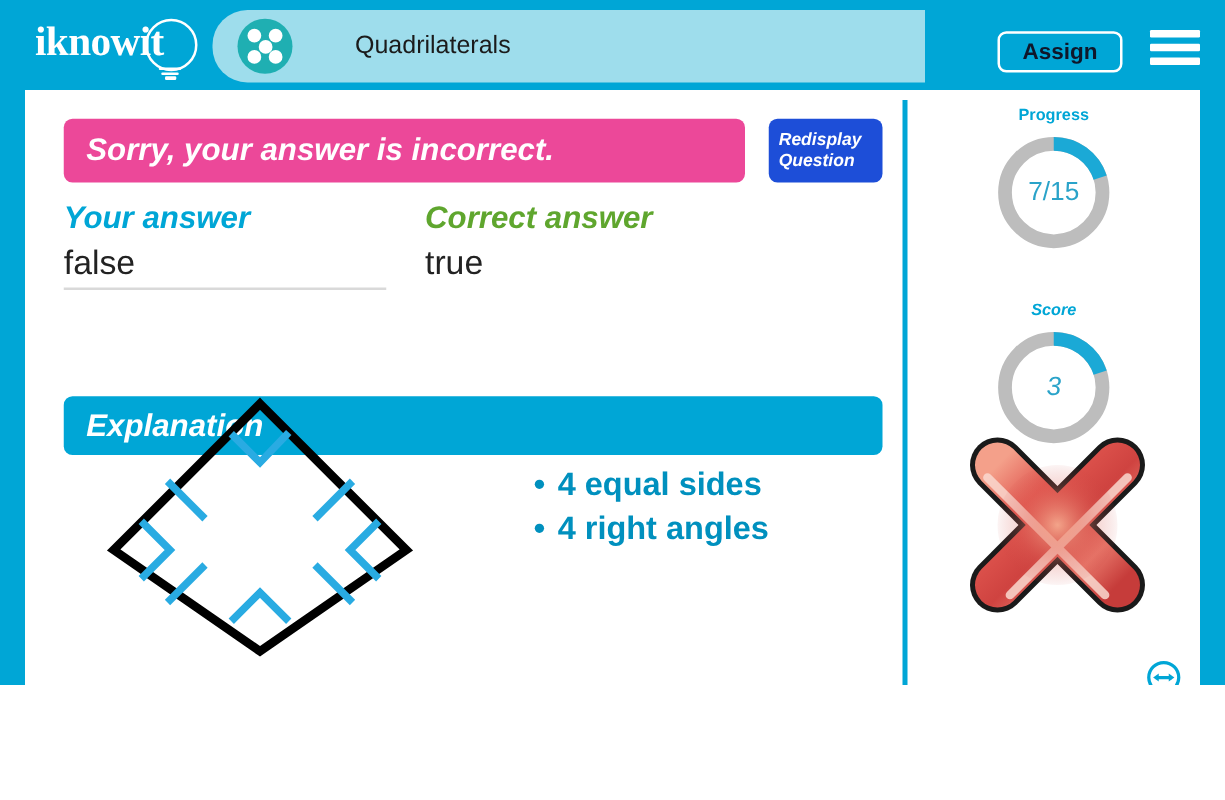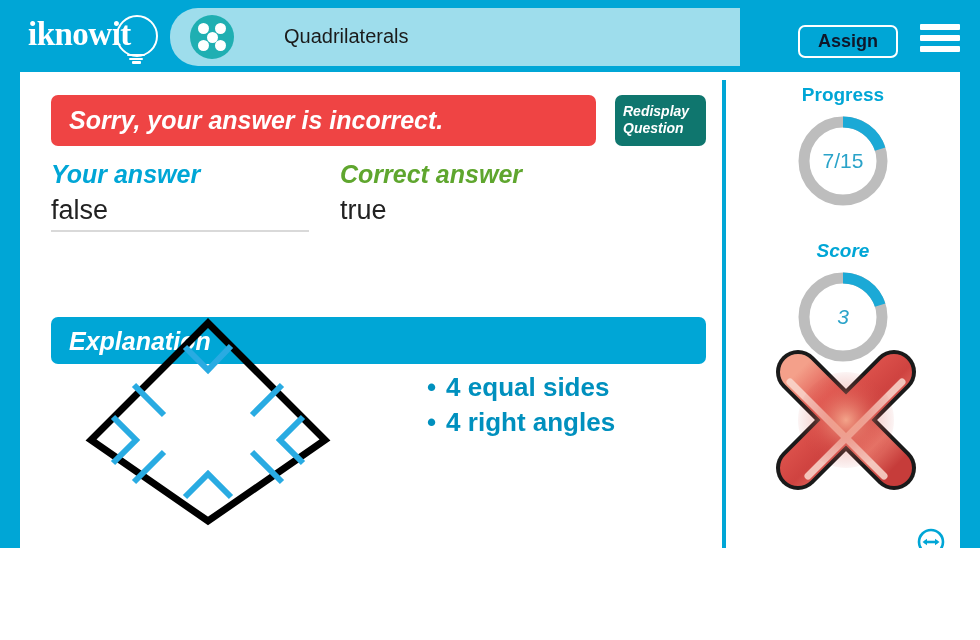--- a/index.html
+++ b/index.html
@@ -152,38 +152,38 @@
 
   .banner-row {
     position: absolute;
     left: 31px; top: 23px;
     width: 655px; height: 51px;
   }
   .banner {
     position: absolute;
     left: 0; top: 0;
     width: 545px; height: 51px;
-    background: #ef4444;
+    background: #ec4899;
     border-radius: 7px;
     box-sizing: border-box;
   }
   .banner-text {
     position: absolute;
     left: 18px; top: 11px;
     font-size: 25px;
     font-weight: bold;
     font-style: italic;
     color: #ffffff;
     white-space: nowrap;
   }
   .redisplay-btn {
     position: absolute;
     left: 564px; top: 0;
     width: 91px; height: 51px;
-    background: #0f766e;
+    background: #1d4ed8;
     border-radius: 7px;
     cursor: pointer;
   }
   .redisplay-btn div {
     position: absolute;
     left: 8px; top: 8px;
     width: 78px;
     font-size: 14px;
     font-weight: bold;
     font-style: italic;
@@ -296,21 +296,21 @@
   
   .sidebar {
     position: absolute;
     left: 706px; top: 0;
     width: 234px; height: 548px;
   }
   .gauge-block { position: absolute; left: 0; width: 234px; text-align: center; }
   .gauge-block.progress { top: 12px; }
   .gauge-block.score    { top: 168px; font-style: italic; }
   .gauge-title {
-    font-size: 19px;
+    font-size: 13px;
     font-weight: bold;
     color: #00A6D6;
     margin-bottom: 4px;
   }
   .gauge-wrap {
     position: relative;
     width: 102px; height: 102px;
     margin: 0 auto;
   }
   .gauge-value {

